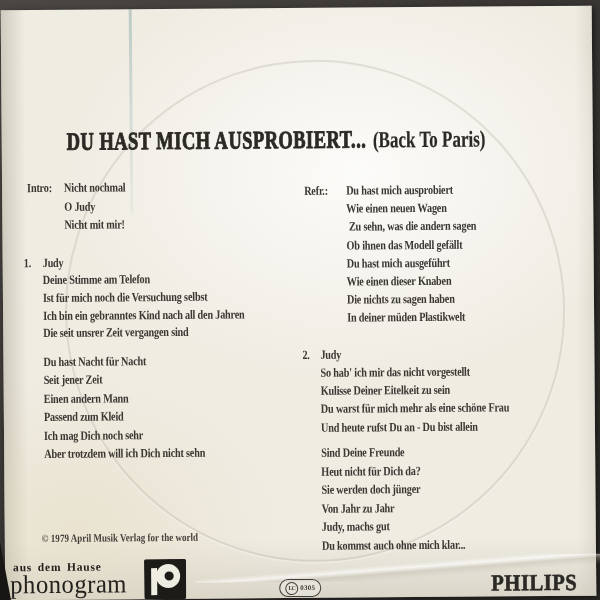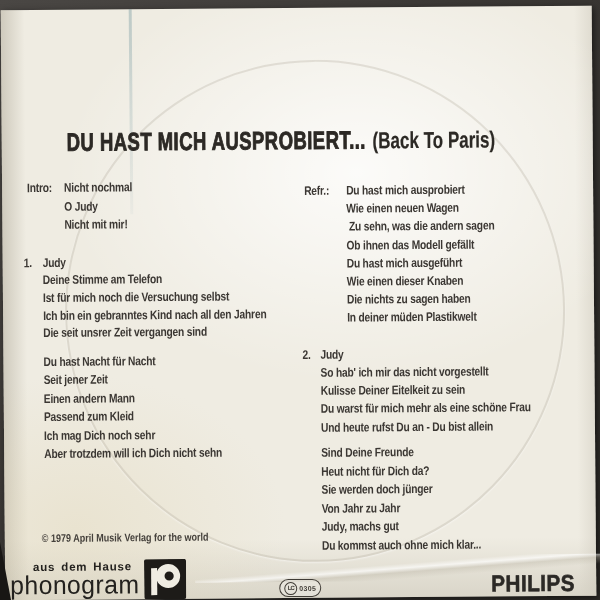--- a/index.html
+++ b/index.html
@@ -1,18 +1,18 @@
 <!DOCTYPE html>
 <html><head>
 <meta charset="utf-8">
 <style>
   html,body{margin:0;padding:0;background:#222;}
   .photo{position:relative;width:600px;height:600px;overflow:hidden;
     background:linear-gradient(135deg,#4a4744 0%,#3b3835 40%,#2c2a27 100%);
-    font-family:Liberation Sans, sans-serif;}
+    font-family:Liberation Serif, serif;}
   .sleeve{position:absolute;left:3px;top:8px;width:591px;height:590px;
     transform:rotate(-0.45deg);transform-origin:50% 50%;
     background:
       radial-gradient(ellipse 420px 300px at 60% 28%, rgba(255,255,255,0.8), rgba(255,255,255,0) 70%),
       radial-gradient(ellipse 300px 220px at 12% 88%, rgba(226,216,186,0.45), rgba(226,216,186,0) 70%),
       linear-gradient(to right, rgba(180,174,158,0.55), rgba(180,174,158,0) 4%),
       linear-gradient(to left, rgba(200,195,182,0.4), rgba(200,195,182,0) 3%),
       linear-gradient(to top, rgba(196,191,176,0.5), rgba(196,191,176,0) 10%),
       #efece2;
     box-shadow:2px 2px 7px rgba(0,0,0,0.55);}
@@ -37,21 +37,21 @@
   .s-v1a{line-height:17.8px;}
   .s-v1b{line-height:18.4px;}
   .s-ref{line-height:18.2px;}
   .s-v2a{line-height:18.2px;}
   .s-v2b{line-height:18.6px;}
 
   .copyright{position:absolute;left:37px;top:522px;transform:scaleX(0.82);transform-origin:0 0;
     font-weight:700;font-size:11px;color:#45413c;white-space:nowrap;}
 
   .house{position:absolute;left:8px;top:551px;font-weight:700;font-size:11.5px;
-    letter-spacing:0.8px;color:#23211e;word-spacing:2px;margin-left:20px;}
+    letter-spacing:0.8px;color:#23211e;word-spacing:2px;}
   .wordmark{position:absolute;left:5px;top:560px;font-weight:400;font-size:26px;
     letter-spacing:0.5px;color:#23211e;transform:scaleX(0.95);transform-origin:0 0;}
   .pg-logo{position:absolute;left:139px;top:550px;width:42px;height:40px;}
   .lc-badge{position:absolute;left:274px;top:571px;width:40px;height:16px;
     border:1.6px solid #403c36;border-radius:9px;display:flex;align-items:center;
     justify-content:center;gap:2px;background:rgba(255,255,255,0.25);}
   .lc-mono{width:11px;height:11px;border:1px solid #403c36;border-radius:50%;
     font-weight:700;font-size:6px;line-height:11px;text-align:center;color:#403c36;
     letter-spacing:-1px;overflow:hidden;}
   .lc-num{font-weight:700;font-size:7px;color:#403c36;letter-spacing:0.3px;}

